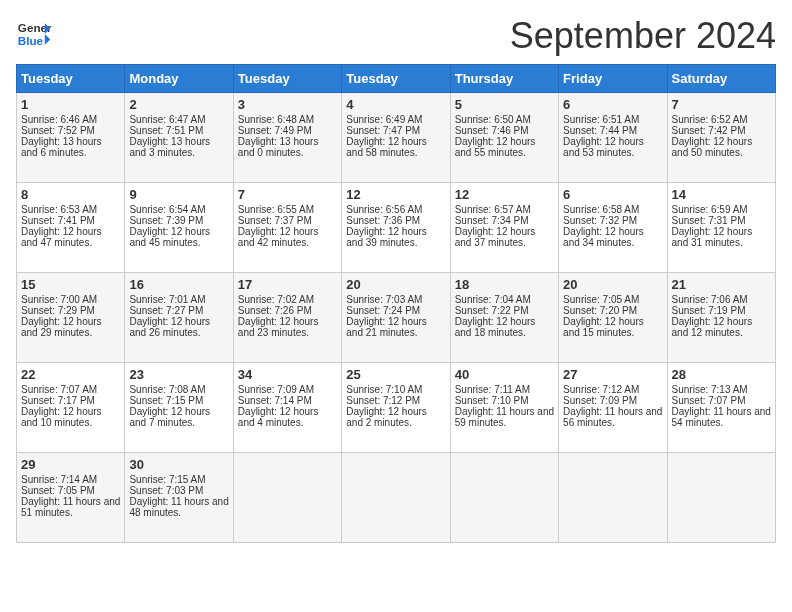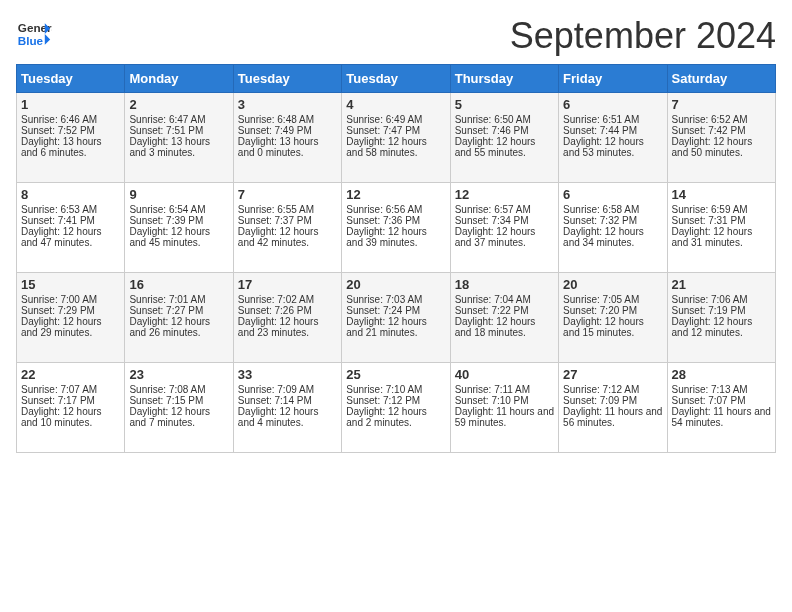--- a/index.html
+++ b/index.html
@@ -129,20 +129,29 @@
         <td><span class="day-number">16</span>Sunrise: 7:01 AM<br>Sunset: 7:27 PM<br>Daylight: 12 hours and 26 minutes.</td>
         <td><span class="day-number">17</span>Sunrise: 7:02 AM<br>Sunset: 7:26 PM<br>Daylight: 12 hours and 23 minutes.</td>
         <td><span class="day-number">20</span>Sunrise: 7:03 AM<br>Sunset: 7:24 PM<br>Daylight: 12 hours and 21 minutes.</td>
         <td><span class="day-number">18</span>Sunrise: 7:04 AM<br>Sunset: 7:22 PM<br>Daylight: 12 hours and 18 minutes.</td>
         <td><span class="day-number">20</span>Sunrise: 7:05 AM<br>Sunset: 7:20 PM<br>Daylight: 12 hours and 15 minutes.</td>
         <td><span class="day-number">21</span>Sunrise: 7:06 AM<br>Sunset: 7:19 PM<br>Daylight: 12 hours and 12 minutes.</td>
       </tr>
       <tr>
         <td><span class="day-number">22</span>Sunrise: 7:07 AM<br>Sunset: 7:17 PM<br>Daylight: 12 hours and 10 minutes.</td>
         <td><span class="day-number">23</span>Sunrise: 7:08 AM<br>Sunset: 7:15 PM<br>Daylight: 12 hours and 7 minutes.</td>
-        <td><span class="day-number">33</span>Sunrise: 7:09 AM<br>Sunset: 7:14 PM<br>Daylight: 12 hours and 4 minutes.</td>
+        <td><span class="day-number">34</span>Sunrise: 7:09 AM<br>Sunset: 7:14 PM<br>Daylight: 12 hours and 4 minutes.</td>
         <td><span class="day-number">25</span>Sunrise: 7:10 AM<br>Sunset: 7:12 PM<br>Daylight: 12 hours and 2 minutes.</td>
         <td><span class="day-number">40</span>Sunrise: 7:11 AM<br>Sunset: 7:10 PM<br>Daylight: 11 hours and 59 minutes.</td>
         <td><span class="day-number">27</span>Sunrise: 7:12 AM<br>Sunset: 7:09 PM<br>Daylight: 11 hours and 56 minutes.</td>
         <td><span class="day-number">28</span>Sunrise: 7:13 AM<br>Sunset: 7:07 PM<br>Daylight: 11 hours and 54 minutes.</td>
       </tr>
+      <tr>
+        <td><span class="day-number">29</span>Sunrise: 7:14 AM<br>Sunset: 7:05 PM<br>Daylight: 11 hours and 51 minutes.</td>
+        <td><span class="day-number">30</span>Sunrise: 7:15 AM<br>Sunset: 7:03 PM<br>Daylight: 11 hours and 48 minutes.</td>
+        <td class="cell-empty"></td>
+        <td class="cell-empty"></td>
+        <td class="cell-empty"></td>
+        <td class="cell-empty"></td>
+        <td class="cell-empty"></td>
+      </tr>
     </tbody>
 </table>
 
 </body></html>

